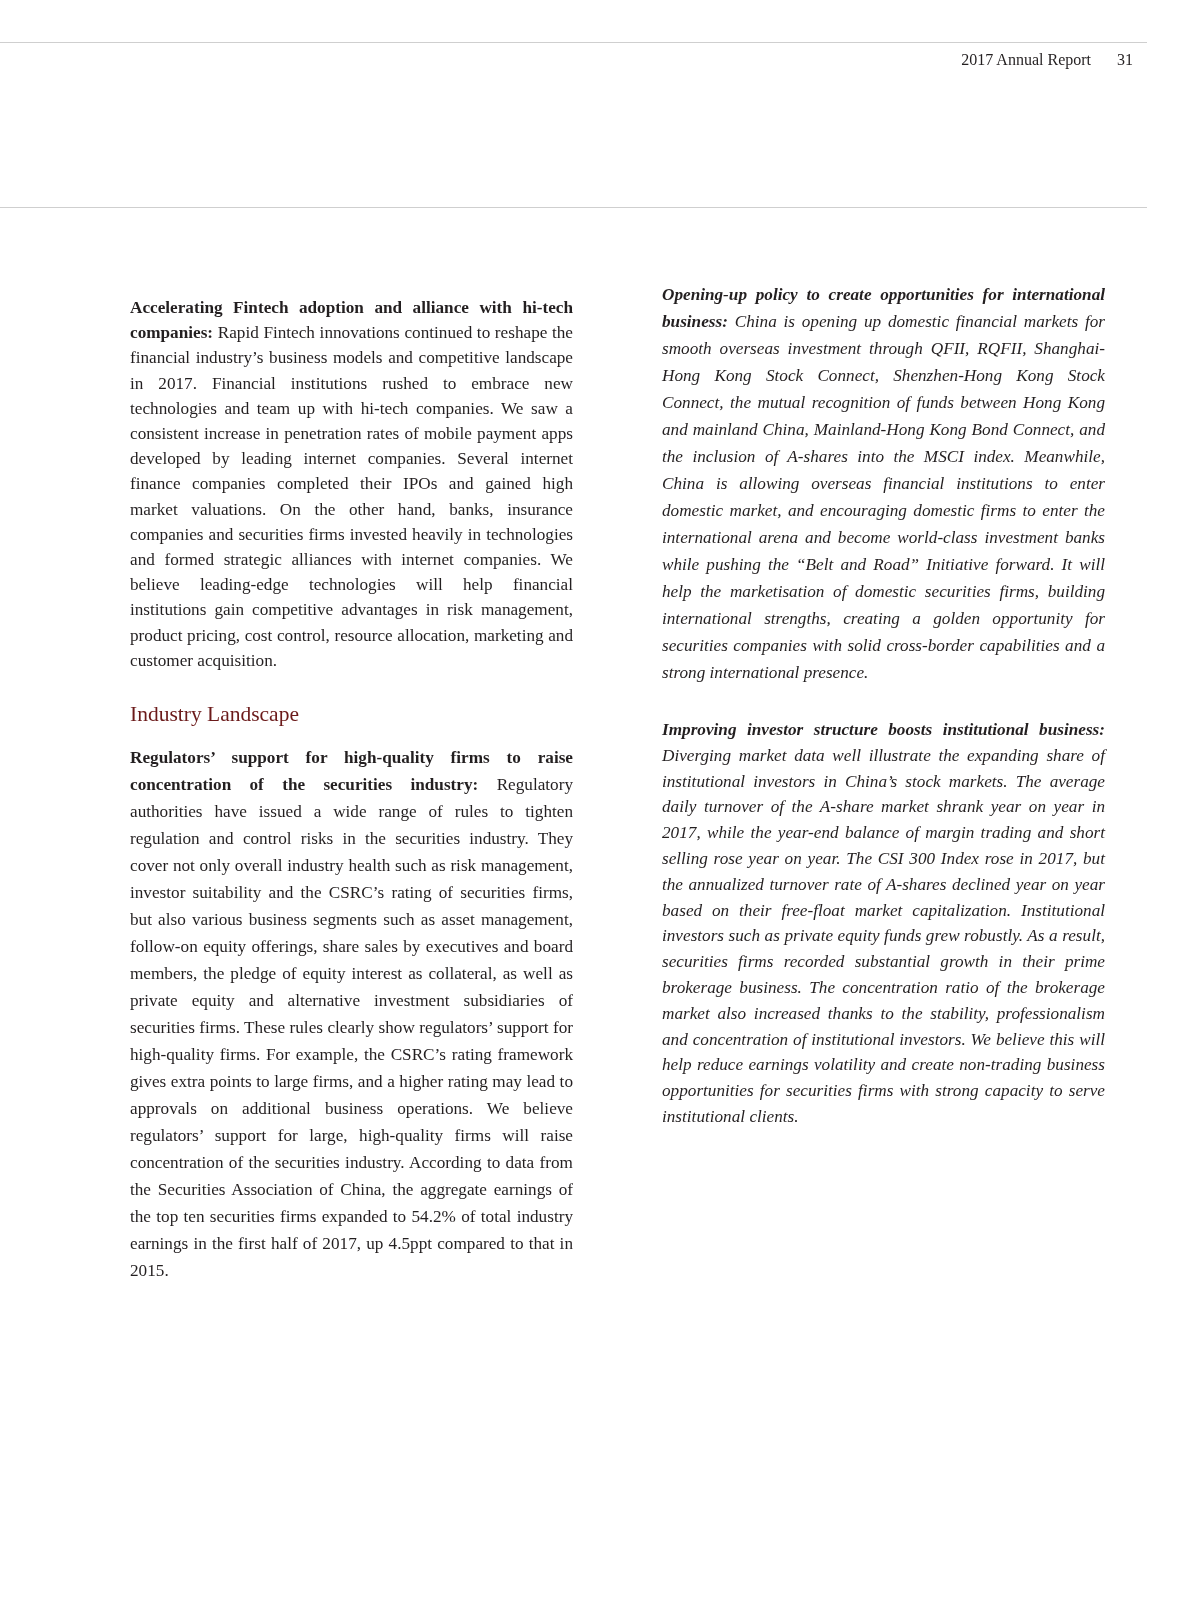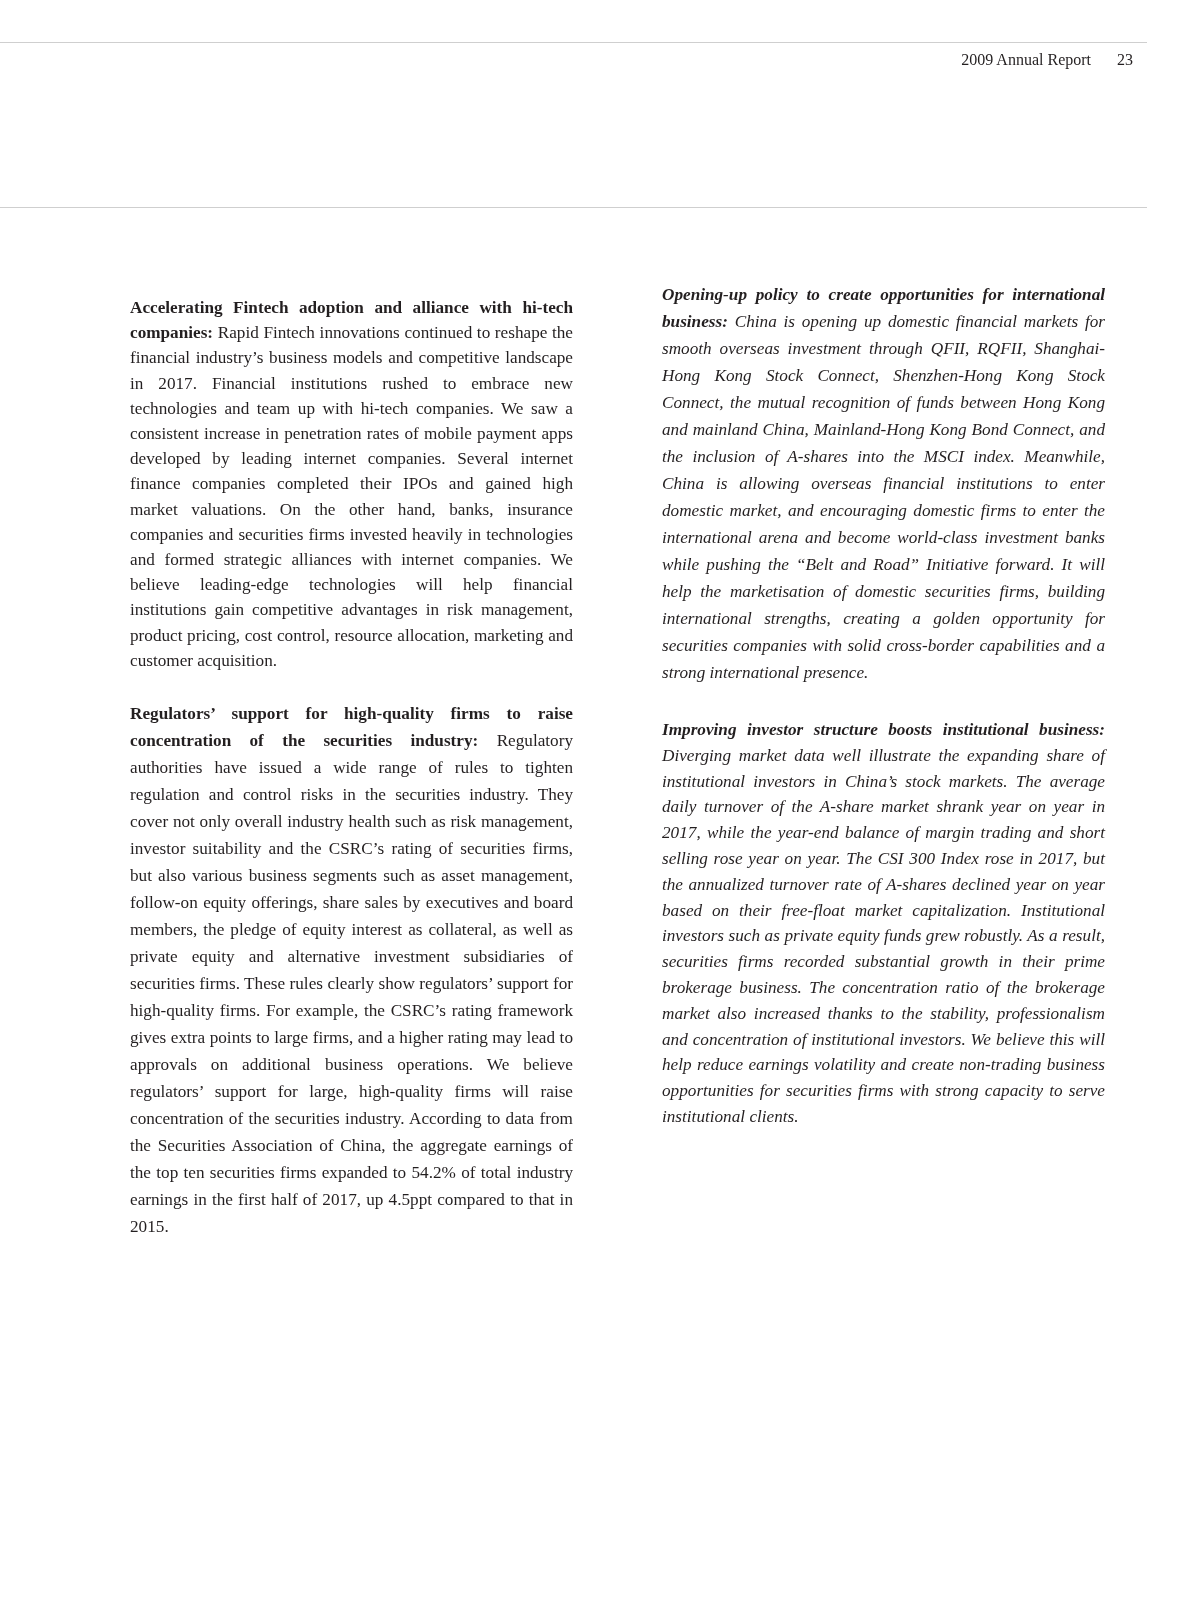--- a/index.html
+++ b/index.html
@@ -71,31 +71,32 @@
       line-height: 28px;
       text-align: left;
     }
   </style>
 </head>
 <body>
 
 <div class="rule-top"></div>
 
 <div class="running-header">
-  <span>2009 Annual Report</span>
-  <span class="page-num">23</span>
+  <span>2017 Annual Report</span>
+  <span class="page-num">31</span>
 </div>
 
 <div class="rule-mid"></div>
 
 <div class="col col-left">
   <p class="para p1">
     <span class="lead">Accelerating Fintech adoption and alliance with hi-tech companies:</span><span> Rapid Fintech innovations continued to reshape the financial industry’s business models and competitive landscape in 2017. Financial institutions rushed to embrace new technologies and team up with hi-tech companies. We saw a consistent increase in penetration rates of mobile payment apps developed by leading internet companies. Several internet finance companies completed their IPOs and gained high market valuations. On the other hand, banks, insurance companies and securities firms invested heavily in technologies and formed strategic alliances with internet companies. We believe leading-edge technologies will help financial institutions gain competitive advantages in risk management, product pricing, cost control, resource allocation, marketing and customer acquisition.</span>
   </p>
 
+  <h2 class="section-heading">Industry Landscape</h2>
 
   <p class="para p2">
     <span class="lead">Regulators’ support for high-quality firms to raise concentration of the securities industry:</span><span> Regulatory authorities have issued a wide range of rules to tighten regulation and control risks in the securities industry. They cover not only overall industry health such as risk management, investor suitability and the CSRC’s rating of securities firms, but also various business segments such as asset management, follow-on equity offerings, share sales by executives and board members, the pledge of equity interest as collateral, as well as private equity and alternative investment subsidiaries of securities firms. These rules clearly show regulators’ support for high-quality firms. For example, the CSRC’s rating framework gives extra points to large firms, and a higher rating may lead to approvals on additional business operations. We believe regulators’ support for large, high-quality firms will raise concentration of the securities industry. According to data from the Securities Association of China, the aggregate earnings of the top ten securities firms expanded to 54.2% of total industry earnings in the first half of 2017, up 4.5ppt compared to that in 2015.</span>
   </p>
 </div>
 
 <div class="col col-right">
   <p class="para">
     <span class="lead">Opening-up policy to create opportunities for international business:</span><span> China is opening up domestic financial markets for smooth overseas investment through QFII, RQFII, Shanghai-Hong Kong Stock Connect, Shenzhen-Hong Kong Stock Connect, the mutual recognition of funds between Hong Kong and mainland China, Mainland-Hong Kong Bond Connect, and the inclusion of A-shares into the MSCI index. Meanwhile, China is allowing overseas financial institutions to enter domestic market, and encouraging domestic firms to enter the international arena and become world-class investment banks while pushing the “Belt and Road” Initiative forward. It will help the marketisation of domestic securities firms, building international strengths, creating a golden opportunity for securities companies with solid cross-border capabilities and a strong international presence.</span>
   </p>

